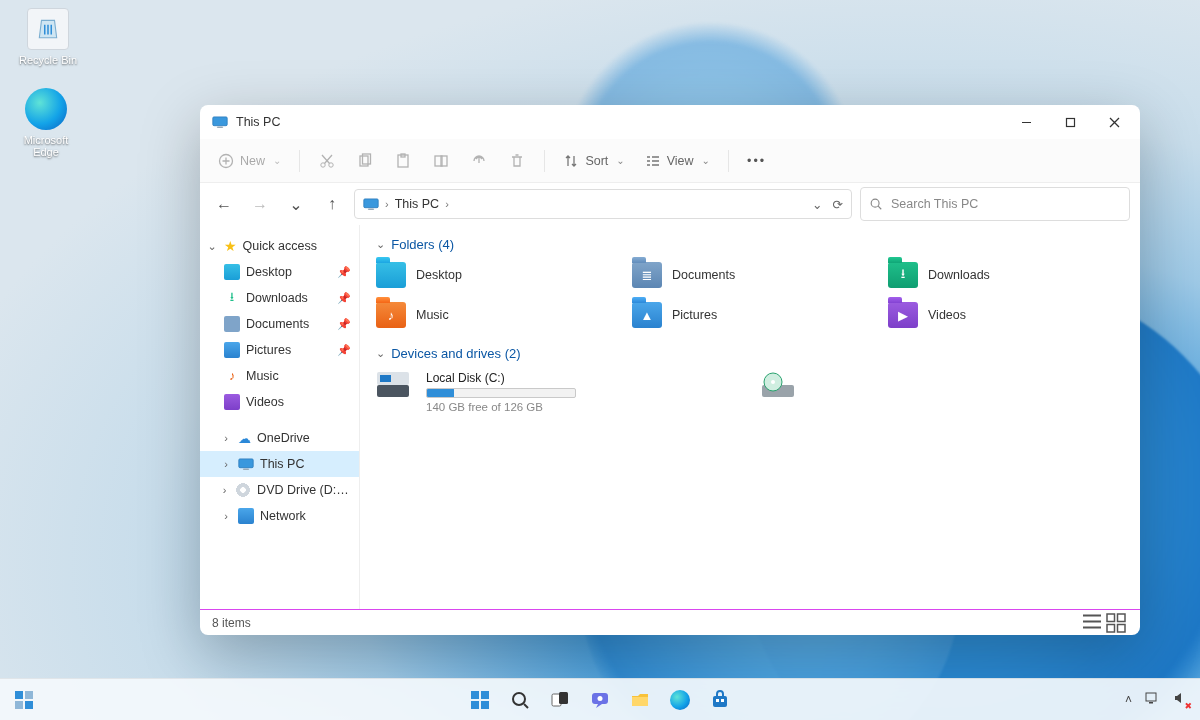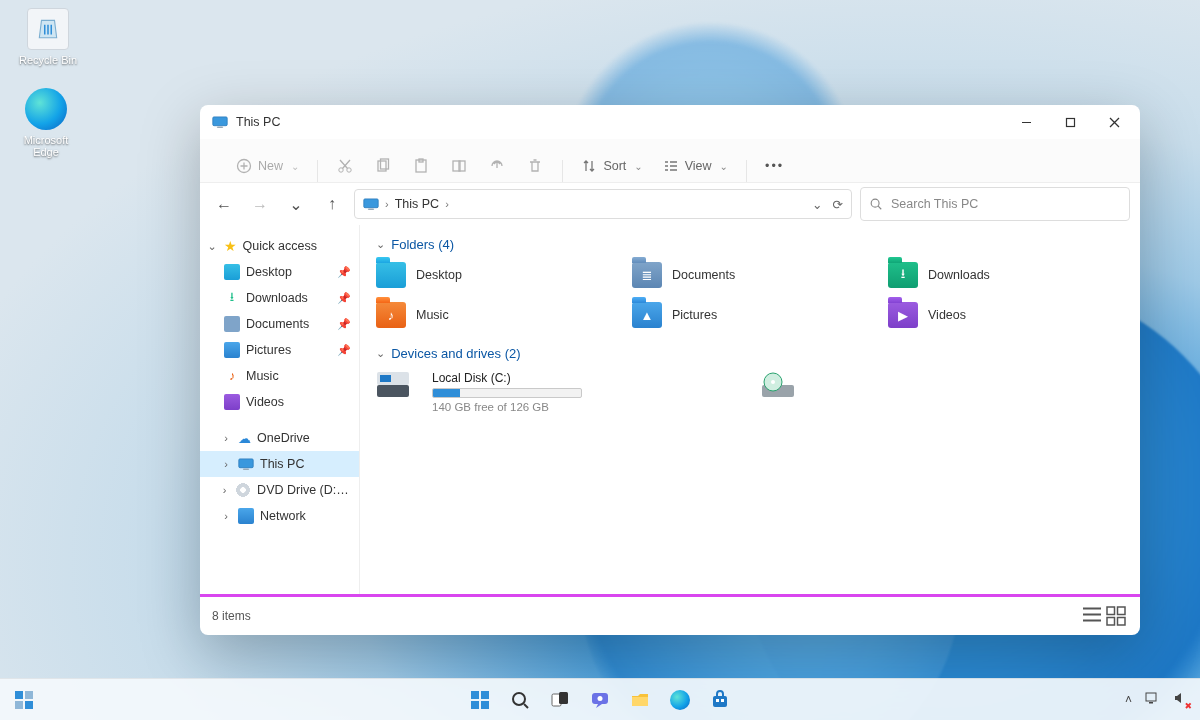--- a/index.html
+++ b/index.html
@@ -25,21 +25,21 @@
   .window {
     position: absolute; left: 200px; top: 105px; width: 940px; height: 530px;
     background: #fff; border-radius: 8px; box-shadow: 0 18px 60px rgba(0,0,0,.25);
     display: flex; flex-direction: column; overflow: hidden;
   }
   .titlebar { display:flex; align-items:center; height:34px; padding:0 4px 0 12px; font-size:12.5px; color:#333; }
   .titlebar .pc-icon { width:16px; height:13px; margin-right:8px; }
   .win-btn { width:44px; height:34px; display:flex; align-items:center; justify-content:center; color:#333; }
   .win-btn svg { width:11px; height:11px; }
 
-  .toolbar { display:flex; align-items:flex-end; height:44px; padding:0 28px; gap:4px; background:#fbfbfb; border-bottom:1px solid #eee; color:#666; }
+  .toolbar { display:flex; align-items:center; height:44px; padding:0 10px; gap:4px; background:#fbfbfb; border-bottom:1px solid #eee; color:#666; }
   .toolbar .tbtn { height:32px; min-width:34px; border-radius:4px; display:flex; align-items:center; justify-content:center; gap:6px; padding:0 8px; font-size:12.5px; }
   .toolbar .tbtn svg { width:16px; height:16px; stroke:#777; fill:none; }
   .toolbar .disabled { opacity:.55; }
   .toolbar .sep { width:1px; height:22px; background:#e6e6e6; margin:0 6px; }
   .toolbar .chev { font-size:10px; color:#888; margin-left:2px; }
 
   .navrow { display:flex; align-items:center; height:42px; padding:0 10px; gap:8px; }
   .navbtn { width:28px; height:28px; display:flex; align-items:center; justify-content:center; color:#555; border-radius:4px; }
   .navbtn.disabled { color:#bbb; }
   .addr { flex:1; height:30px; border:1px solid #ddd; border-radius:4px; display:flex; align-items:center; padding:0 8px; font-size:12.5px; color:#333; gap:6px; }
@@ -69,29 +69,29 @@
   .fglyph::before { content:""; position:absolute; top:-5px; left:0; width:14px; height:6px; border-radius:2px 2px 0 0; background:inherit; filter:brightness(1.05); }
   .f-desktop  { background:linear-gradient(#36bfe6,#1a9ed7); }
   .f-docs     { background:linear-gradient(#7fa4c9,#5c86b3); }
   .f-downloads{ background:linear-gradient(#1fbf8a,#0f9e71); }
   .f-music    { background:linear-gradient(#f58a3a,#e96114); }
   .f-pictures { background:linear-gradient(#4aa6ea,#2a82cf); }
   .f-videos   { background:linear-gradient(#9b5be0,#7d3fc9); }
   .fglyph .inner { position:absolute; inset:5px; display:flex; align-items:center; justify-content:center; color:#fff; font-size:13px; }
 
   .drives { display:grid; grid-template-columns:repeat(2,1fr); column-gap:22px; }
-  .drive { display:flex; gap:22px; }
+  .drive { display:flex; gap:16px; }
   .drive .dimg { width:34px; height:28px; flex:none; }
   .drive .dinfo { display:flex; flex-direction:column; gap:3px; font-size:12px; }
   .drive .dname { color:#222; }
   .drive .dsub  { color:#888; font-size:11.5px; }
   .pbar { width:150px; height:10px; border:1px solid #c9c9c9; border-radius:2px; overflow:hidden; background:#f2f2f2; }
   .pbar .fill { height:100%; background:#2f8ed8; }
 
-  .status { height:41px; border-top:3px solid #d946ef; display:flex; align-items:center; padding:0 12px; font-size:12px; color:#555; }
+  .status { height:26px; border-top:1px solid #d946ef; display:flex; align-items:center; padding:0 12px; font-size:12px; color:#555; }
   .status .spacer { flex:1; }
   .status .vbtn { width:24px; height:20px; display:flex; align-items:center; justify-content:center; color:#555; }
 
   
   .taskbar { position:absolute; left:0; right:0; bottom:0; height:42px; background:rgba(244,248,252,.92); border-top:1px solid rgba(0,0,0,.07); display:flex; align-items:center; }
   .taskbar .center { position:absolute; left:50%; transform:translateX(-50%); display:flex; gap:8px; }
   .tsk { width:32px; height:32px; border-radius:4px; display:flex; align-items:center; justify-content:center; }
   .tsk svg { width:20px; height:20px; }
   .taskbar .left { padding-left:8px; }
   .taskbar .right { margin-left:auto; display:flex; align-items:center; gap:12px; padding-right:12px; color:#444; font-size:12px; }

